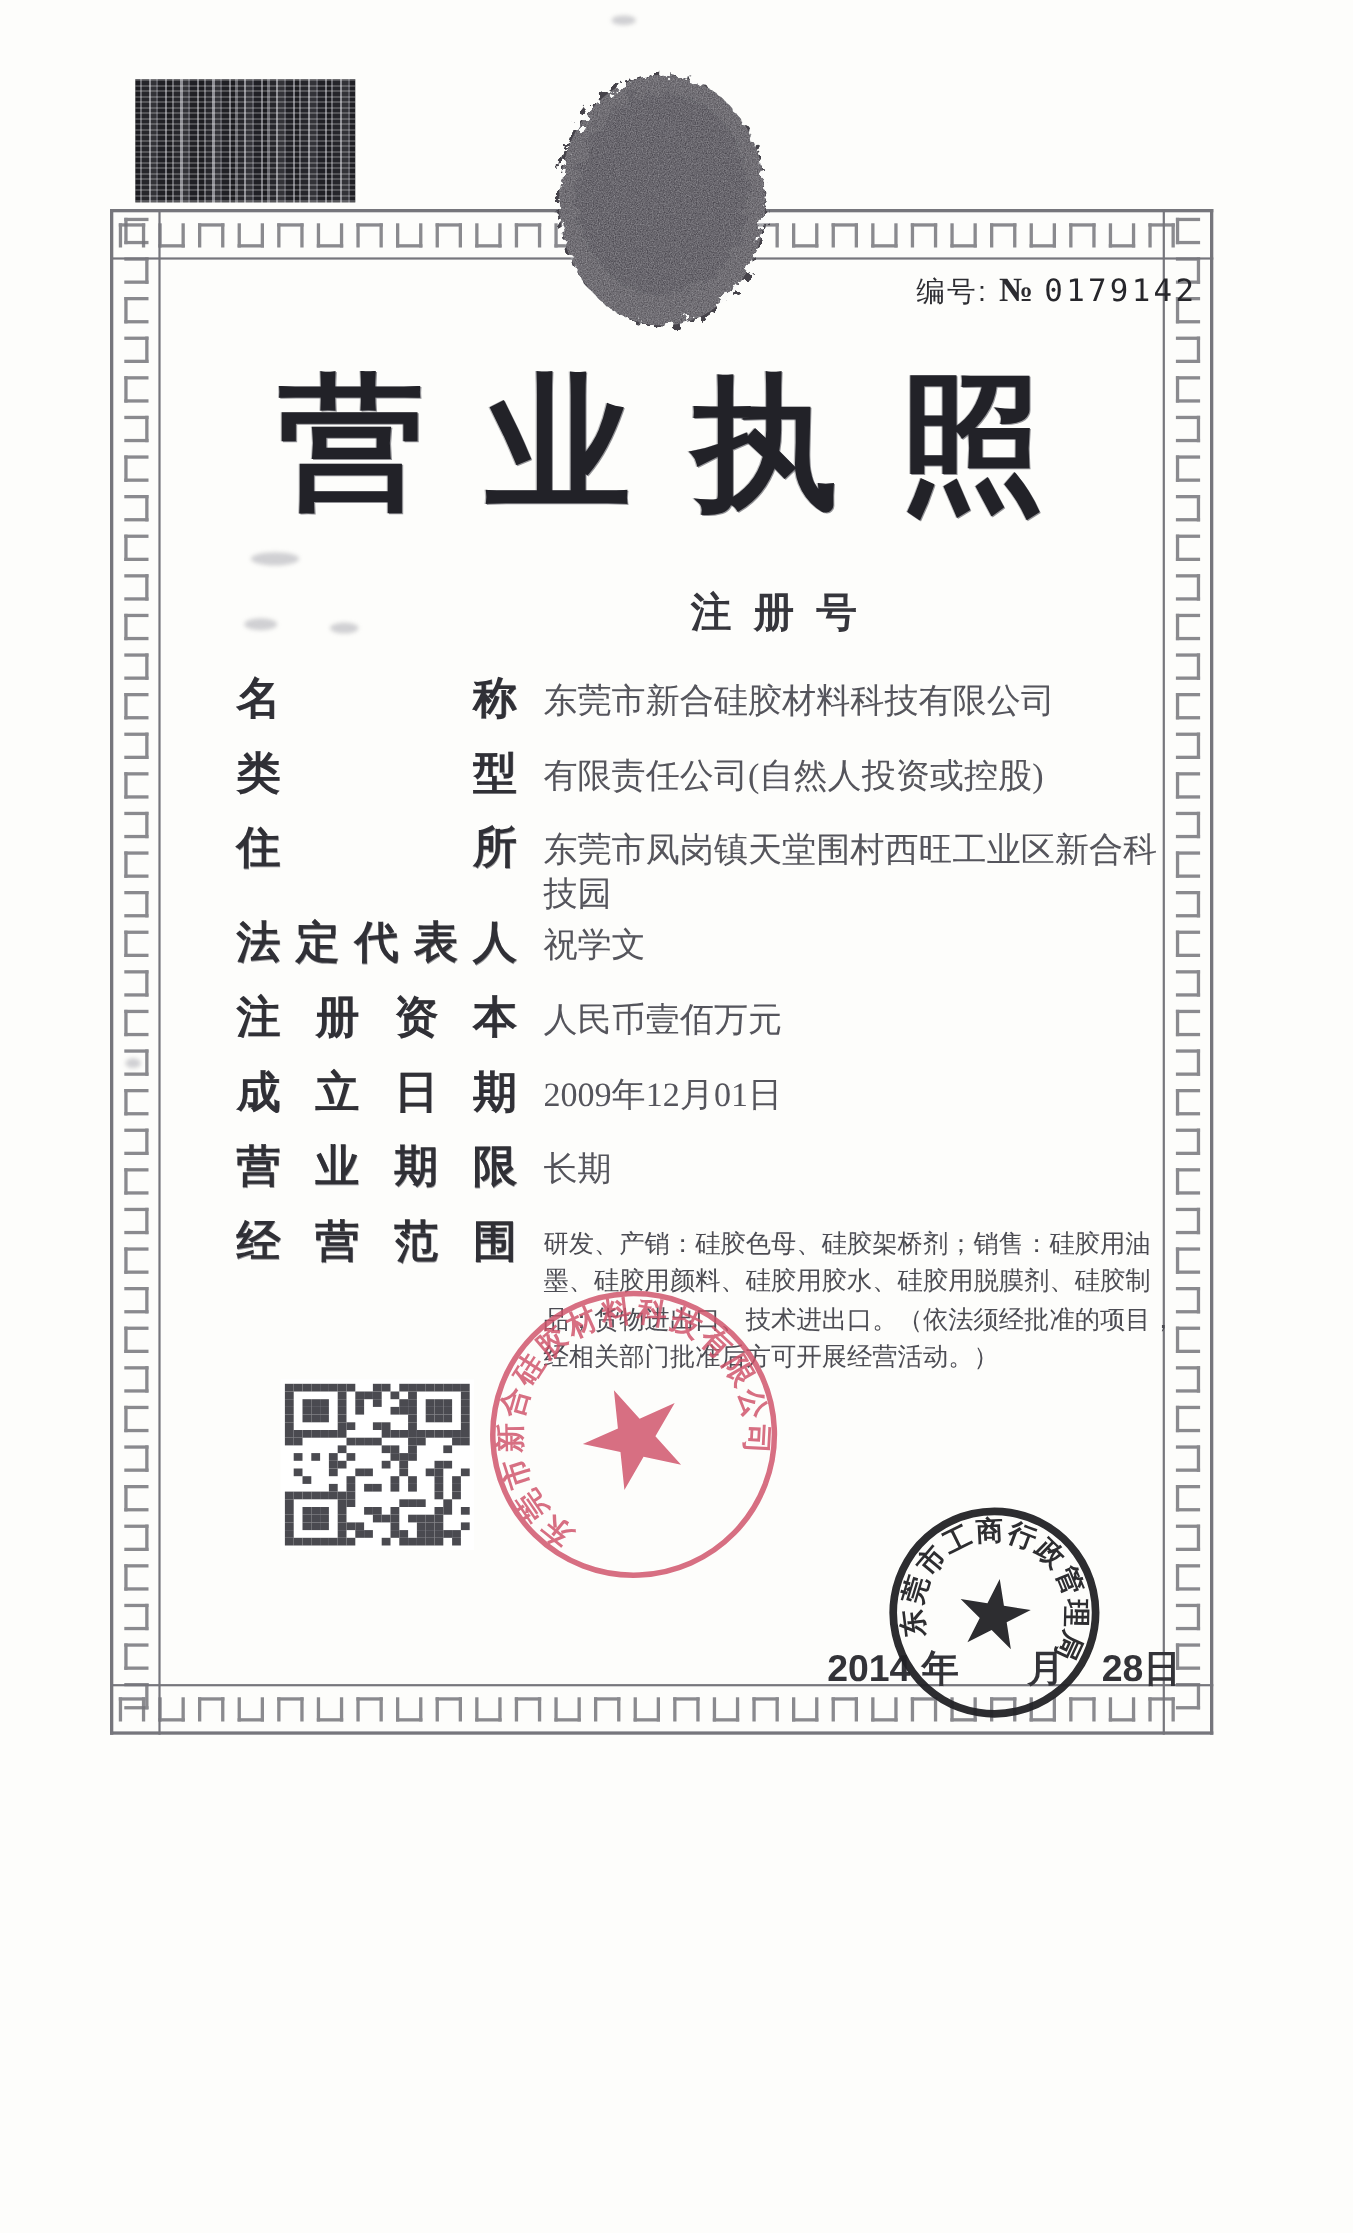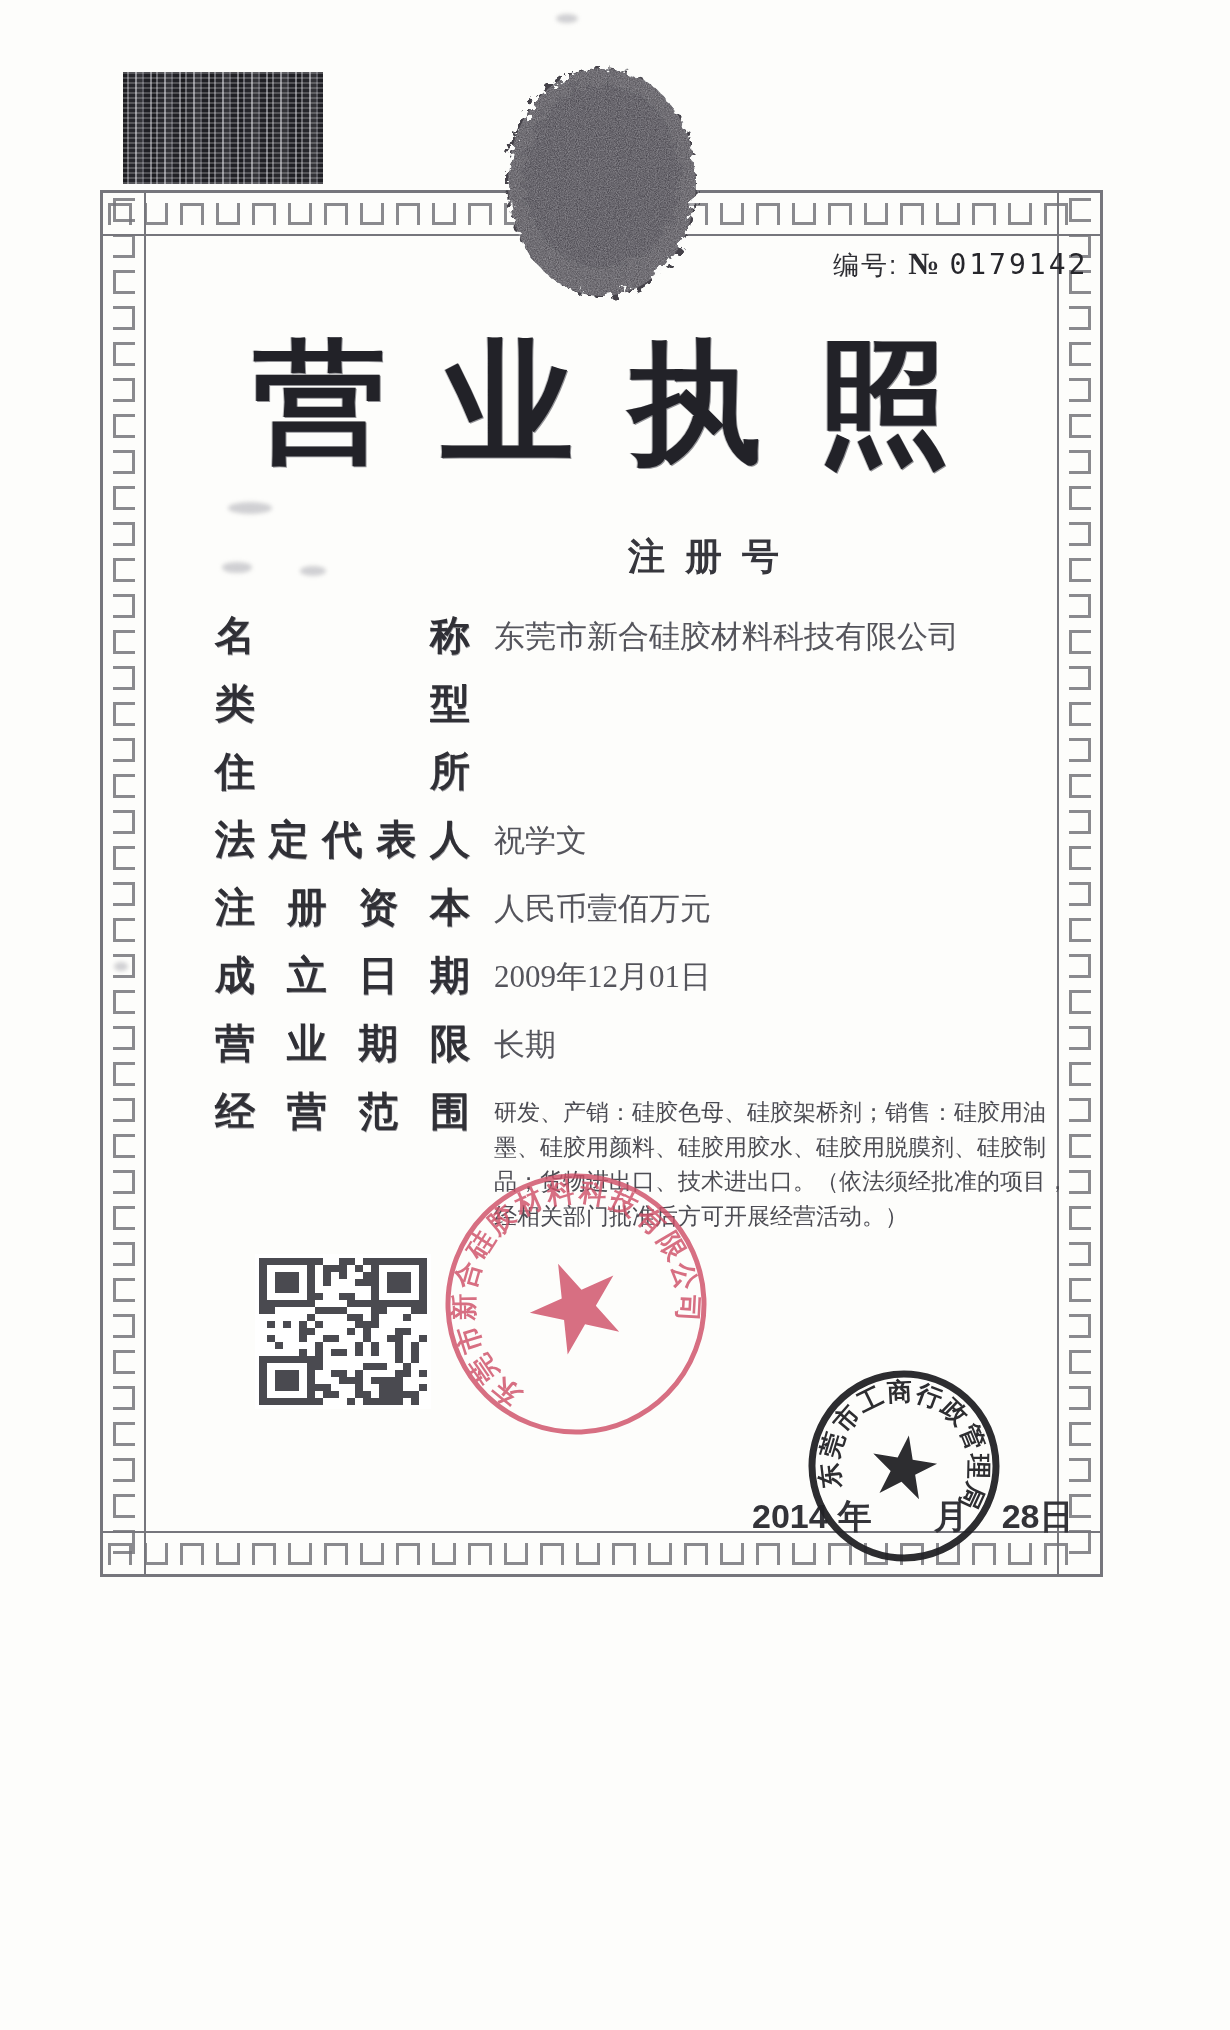--- a/index.html
+++ b/index.html
@@ -270,26 +270,28 @@
           <span>名</span>
           <span>称</span>
         </div>
         <div class="f-value">东莞市新合硅胶材料科技有限公司</div>
       </div>
       <div class="field-row">
         <div class="f-label">
           <span>类</span>
           <span>型</span>
         </div>
+        <div class="f-value">有限责任公司(自然人投资或控股)</div>
       </div>
       <div class="field-row">
         <div class="f-label">
           <span>住</span>
           <span>所</span>
         </div>
+        <div class="f-value">东莞市凤岗镇天堂围村西旺工业区新合科技园</div>
       </div>
       <div class="field-row">
         <div class="f-label">
           <span>法</span>
           <span>定</span>
           <span>代</span>
           <span>表</span>
           <span>人</span>
         </div>
         <div class="f-value">祝学文</div>

